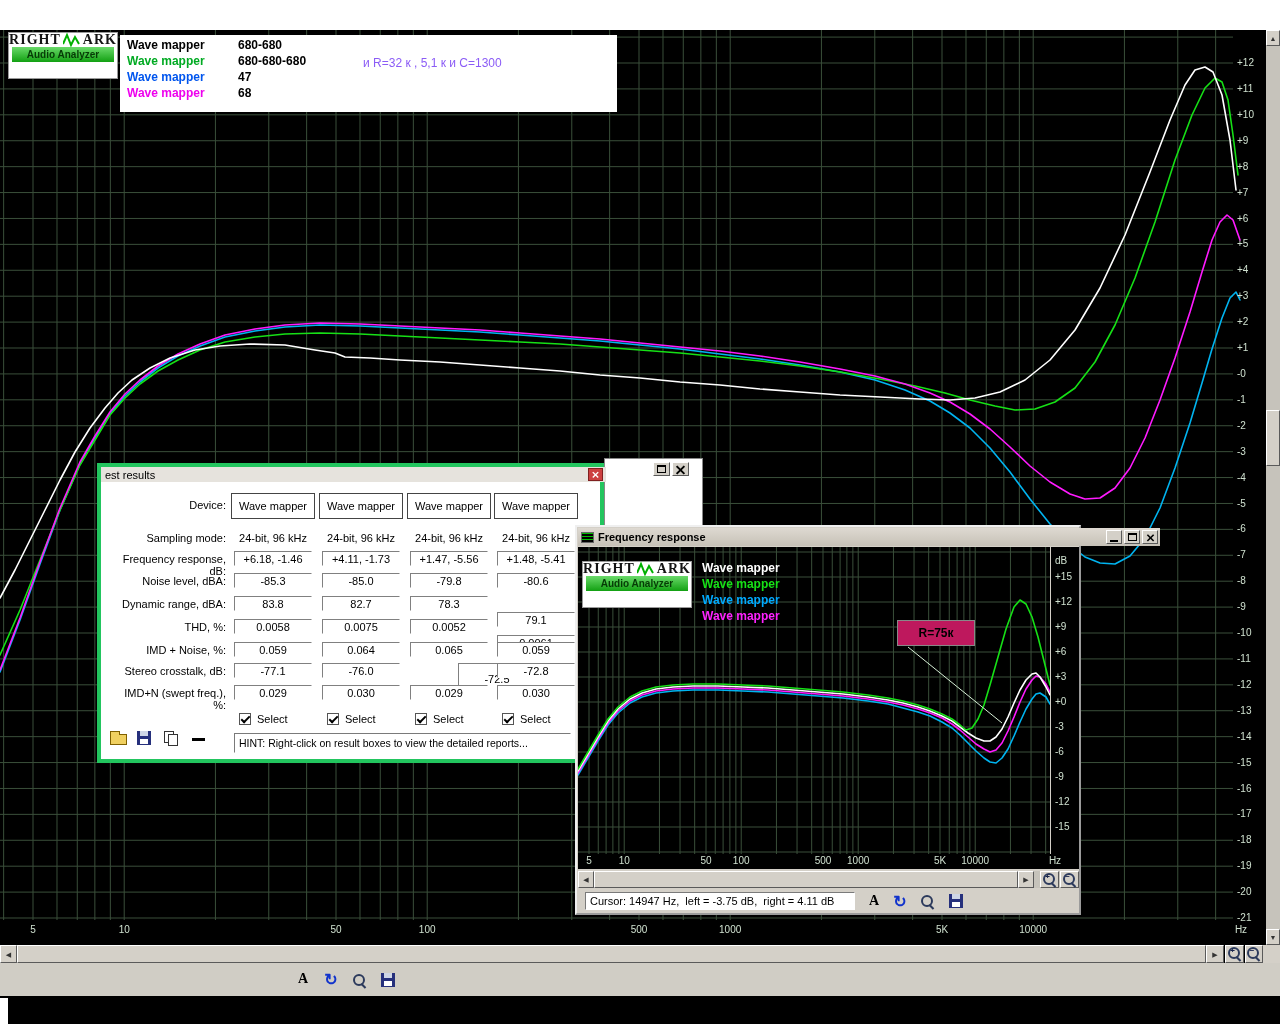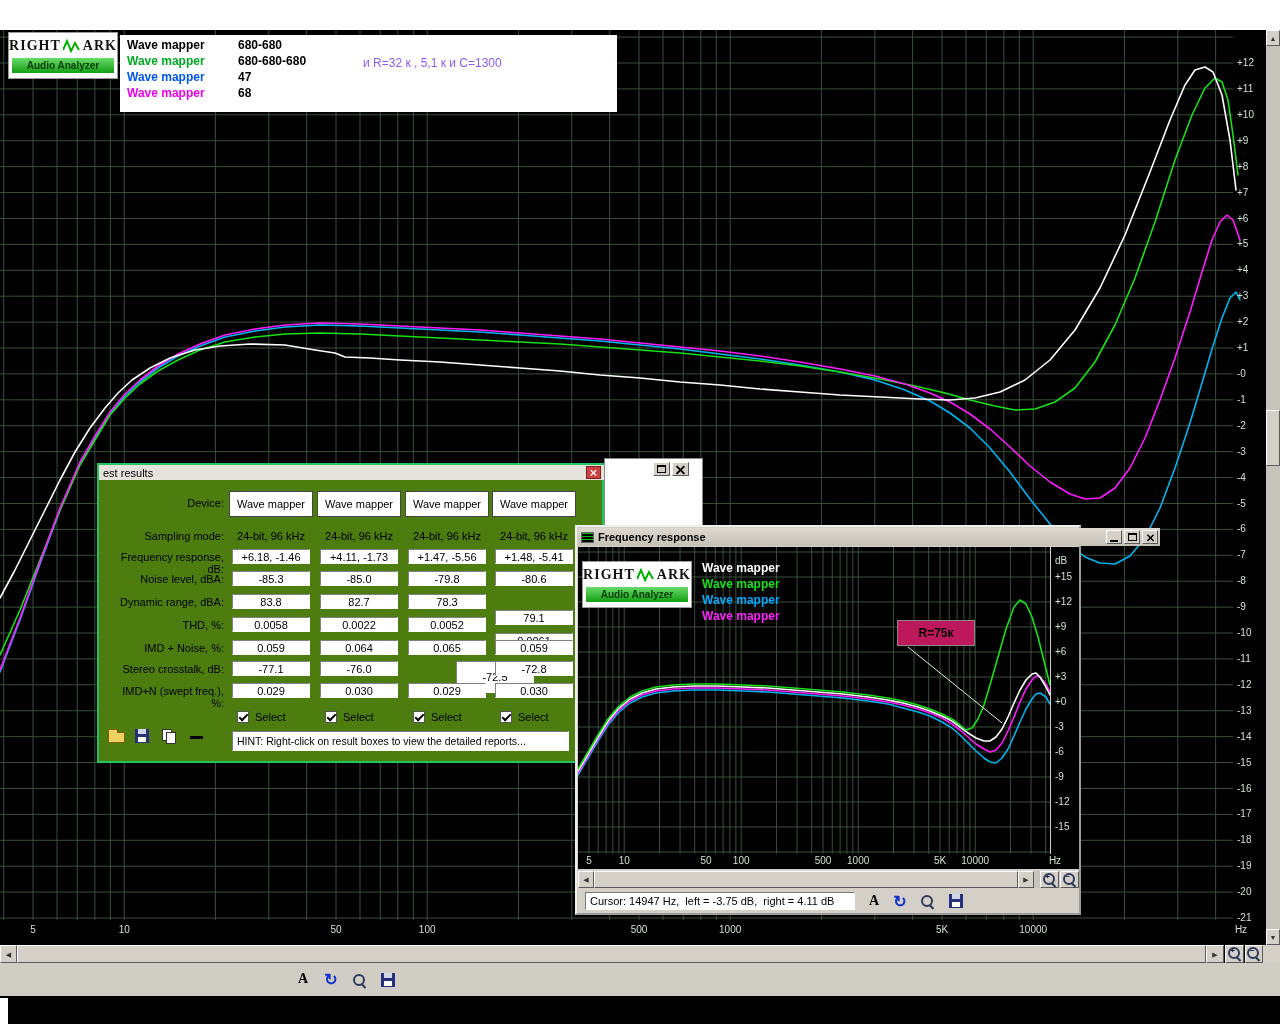--- a/index.html
+++ b/index.html
@@ -17,21 +17,21 @@
 .tbtn{width:16px;height:14px;margin-left:2px}
 .ic-min{width:8px;height:2px;background:#000;margin-top:7px;display:block}
 .ic-max{width:9px;height:8px;border:1px solid #000;border-top-width:2px;display:block}
 .xic{position:relative;width:9px;height:9px;display:inline-block}
 .xic::before,.xic::after{content:"";position:absolute;left:-1px;top:4px;width:11px;height:2px;background:currentColor}
 .xic::before{transform:rotate(45deg)}
 .xic::after{transform:rotate(-45deg)}
 .win-icon{width:13px;height:11px;margin:0 4px 0 3px;background:repeating-linear-gradient(0deg,#000 0 2px,#0b0 2px 3px);border:1px solid #666;display:inline-block}
 
 .logo{position:absolute;background:#fff;border:1px solid #9a9a9a}
-.logo-top{height:25px;display:flex;align-items:center;justify-content:center;font-weight:bold;font-size:14px;color:#141414;font-family:"Liberation Serif",serif;letter-spacing:1px}
+.logo-top{height:14px;display:flex;align-items:center;justify-content:center;font-weight:bold;font-size:14px;color:#141414;font-family:"Liberation Serif",serif;letter-spacing:1px}
 .logo-wave{margin:0 2px}
 .logo-bar{height:15px;margin:0 3px 3px;background:linear-gradient(#6ada6a,#12a012);font-size:10px;font-weight:bold;color:#063b06;display:flex;align-items:center;justify-content:center}
 
 .leg-row{position:absolute;left:0;width:100%;height:16px}
 .leg-name{position:absolute;left:7px;font-weight:bold;font-size:12px}
 .leg-val{position:absolute;left:118px;font-weight:bold;font-size:12px;color:#000}
 .leg-annot{position:absolute;left:243px;top:21px;font-weight:normal;font-size:12px;color:#8b5cf6}
 .fr-leg{position:absolute;left:124px;font-weight:bold;font-size:12px}
 
 .tr-label{position:absolute;font-size:11px;color:#000;text-align:right}
@@ -191,21 +191,21 @@
 
 <div id="frag-win" class="abs" style="left:604px;top:458px;width:99px;height:72px;background:#fff;border:1px solid #888;z-index:4">
   <div class="btn3d abs" style="left:48px;top:3px;width:17px;height:14px">
       <span class="ic-max"></span>
     </div>
   <div class="btn3d abs" style="left:67px;top:3px;width:17px;height:14px">
       <span class="xic" style="color:#000"></span>
     </div>
 </div>
 
-<div id="tr-win" class="abs" style="left:97px;top:463px;width:507px;height:300px;background:#4d7c0f;border:2px solid #22c55e;z-index:5">
+<div id="tr-win" class="abs" style="left:97px;top:463px;width:507px;height:300px;background:#ffffff;border:4px solid #22c55e;z-index:5">
   <div id="tr-title" class="abs" style="left:0;top:0;width:505px;height:15px;background:#e6e3dd;display:flex;align-items:center">
     <span style="font-size:11px;color:#000;padding-left:4px">est results</span>
     <div class="abs" style="left:487px;top:1px;width:15px;height:13px;background:#cc4040;border:1px solid #802020;display:flex;align-items:center;justify-content:center">
       <span class="xic" style="color:#fff;transform:scale(0.7)"></span>
     </div>
   </div>
   <div id="tr-body" class="abs" style="left:0;top:15px;width:505px;height:283px">
     <div class="tr-label" style="left:10px;top:17px;width:115px">Device:</div>
 
     <div class="toolbtn" style="left:6px;top:247px;width:22px;height:20px">
@@ -242,21 +242,21 @@
       <div class="tr-box" style="left: 221px; top: 91px; width: 78px; height: 15px;">-85.0</div>
       <div class="tr-box" style="left: 309px; top: 91px; width: 78px; height: 15px;">-79.8</div>
       <div class="tr-box" style="left: 396px; top: 91px; width: 78px; height: 15px;">-80.6</div>
       <div class="tr-label" style="left: 8px; top: 116px; width: 117px;">Dynamic range, dBA:</div>
       <div class="tr-box" style="left: 133px; top: 114px; width: 78px; height: 15px;">83.8</div>
       <div class="tr-box" style="left: 221px; top: 114px; width: 78px; height: 15px;">82.7</div>
       <div class="tr-box" style="left: 309px; top: 114px; width: 78px; height: 15px;">78.3</div>
       <div class="tr-box" style="left: 396px; top: 114px; width: 78px; height: 15px; margin-top: 16px;">79.1</div>
       <div class="tr-label" style="left: 8px; top: 139px; width: 117px;">THD, %:</div>
       <div class="tr-box" style="left: 133px; top: 137px; width: 78px; height: 15px;">0.0058</div>
-      <div class="tr-box" style="left: 221px; top: 137px; width: 78px; height: 15px;">0.0022</div>
+      <div class="tr-box" style="left: 221px; top: 137px; width: 78px; height: 15px;">0.0075</div>
       <div class="tr-box" style="left: 309px; top: 137px; width: 78px; height: 15px;">0.0052</div>
       <div class="tr-box" style="left: 396px; top: 137px; width: 78px; height: 15px; margin-top: 16px;">0.0061</div>
       <div class="tr-label" style="left: 8px; top: 162px; width: 117px;">IMD + Noise, %:</div>
       <div class="tr-box" style="left: 133px; top: 160px; width: 78px; height: 15px;">0.059</div>
       <div class="tr-box" style="left: 221px; top: 160px; width: 78px; height: 15px;">0.064</div>
       <div class="tr-box" style="left: 309px; top: 160px; width: 78px; height: 15px;">0.065</div>
       <div class="tr-box" style="left: 396px; top: 160px; width: 78px; height: 15px;">0.059</div>
       <div class="tr-label" style="left: 8px; top: 183px; width: 117px;">Stereo crosstalk, dB:</div>
       <div class="tr-box" style="left: 133px; top: 181px; width: 78px; height: 15px;">-77.1</div>
       <div class="tr-box" style="left: 221px; top: 181px; width: 78px; height: 15px;">-76.0</div>

